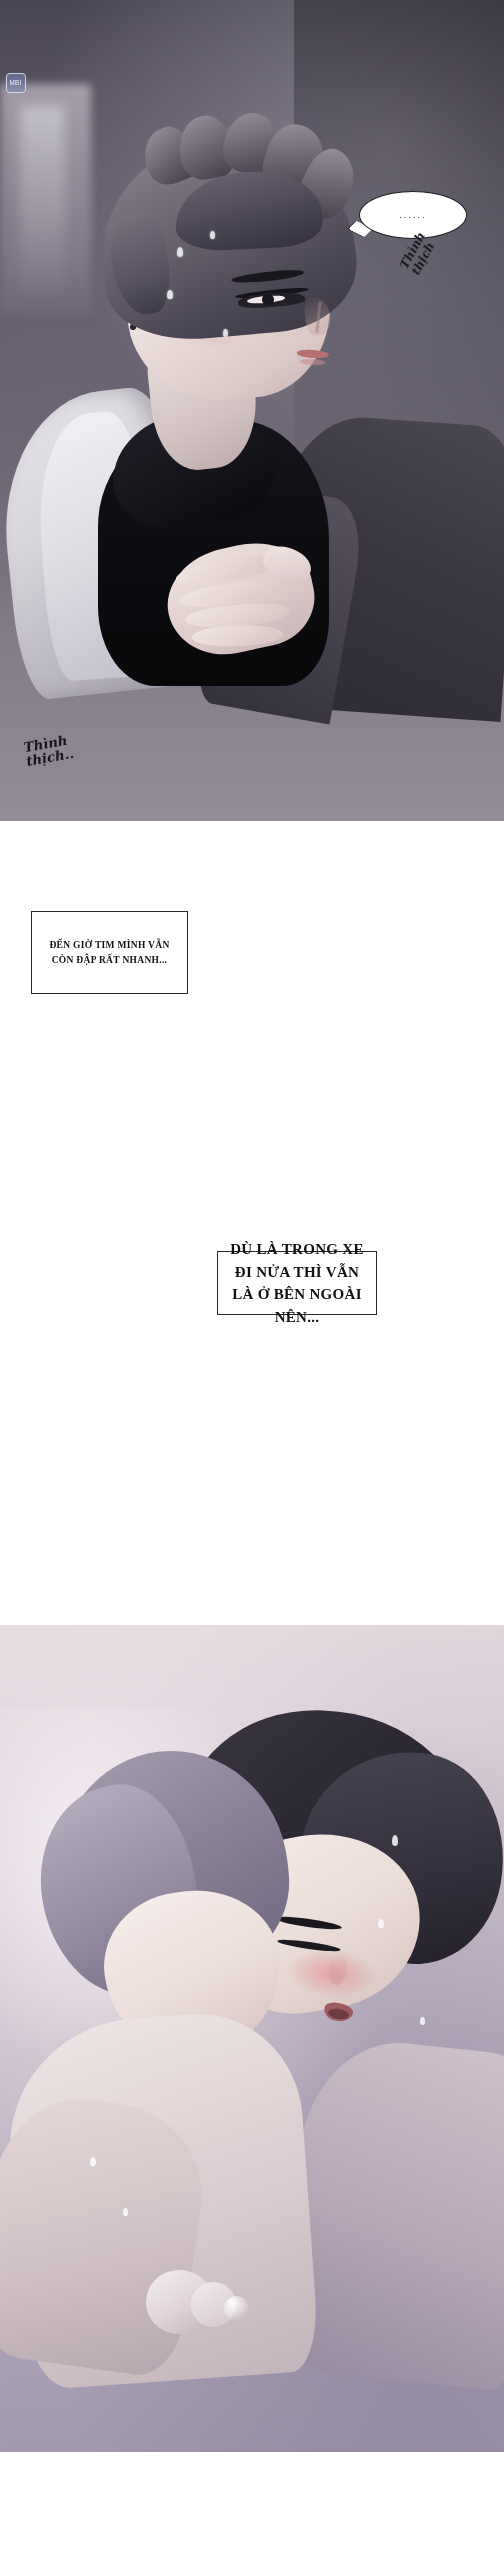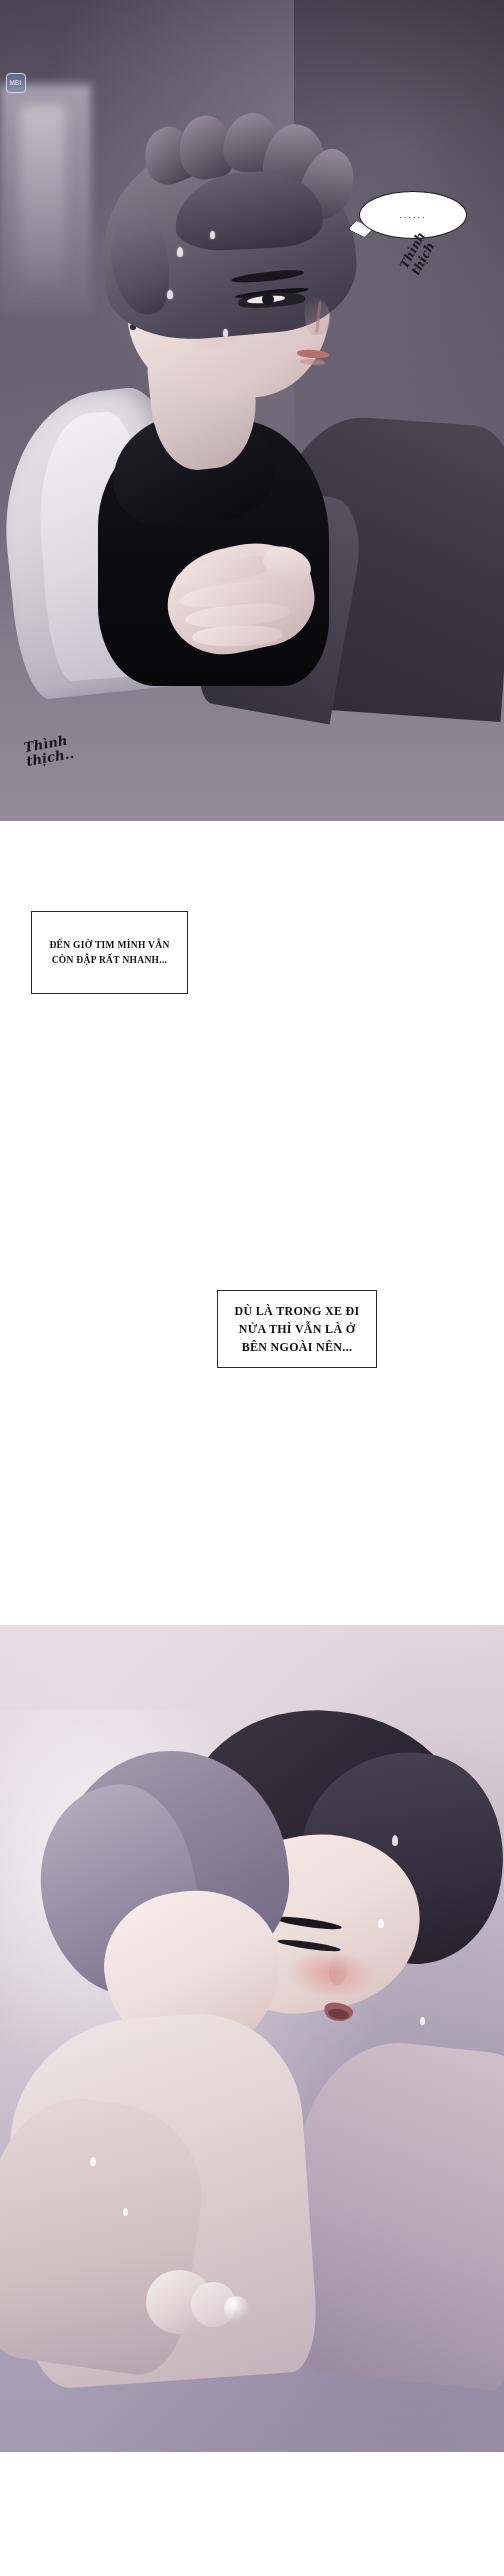--- a/index.html
+++ b/index.html
@@ -395,21 +395,21 @@
     justify-content:center;
     text-align:center;
     color:#111111;
     font-family:"Liberation Serif", serif;
     font-weight:700;
     letter-spacing:0.3px;
     line-height:1.5;
     padding:8.4px;
   }
   .cap1{ left:31px;  top:911px; width:157px; height:83px; font-size:9.5px; }
-  .cap2{ left:217px; top:1251px; width:160px; height:78px; font-size:12px;margin-top:39px; }
+  .cap2{ left:217px; top:1251px; width:160px; height:64px; font-size:15px; }
   .cap3{ left:140px; top:2439px; width:163px; height:83px; font-size:13.3px; line-height:1.45; }
 
   
   .panel2{
     position:absolute;
     left:0; top:1625px;
     width:504px; height:827px;
     overflow:hidden;
     background:linear-gradient(170deg,#ded3d8 0%,#cfc4cd 25%,#bdb2c0 55%,#a99fb2 80%,#9b93a8 100%);
   }

